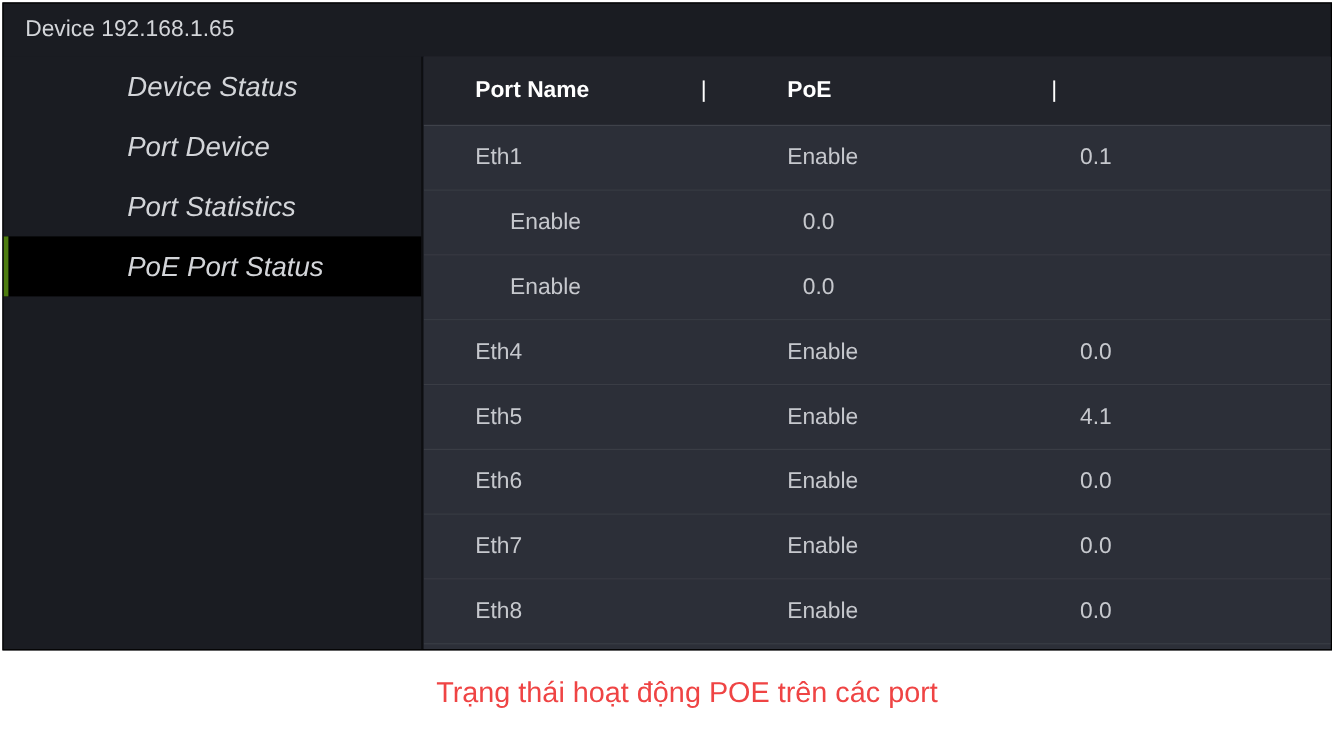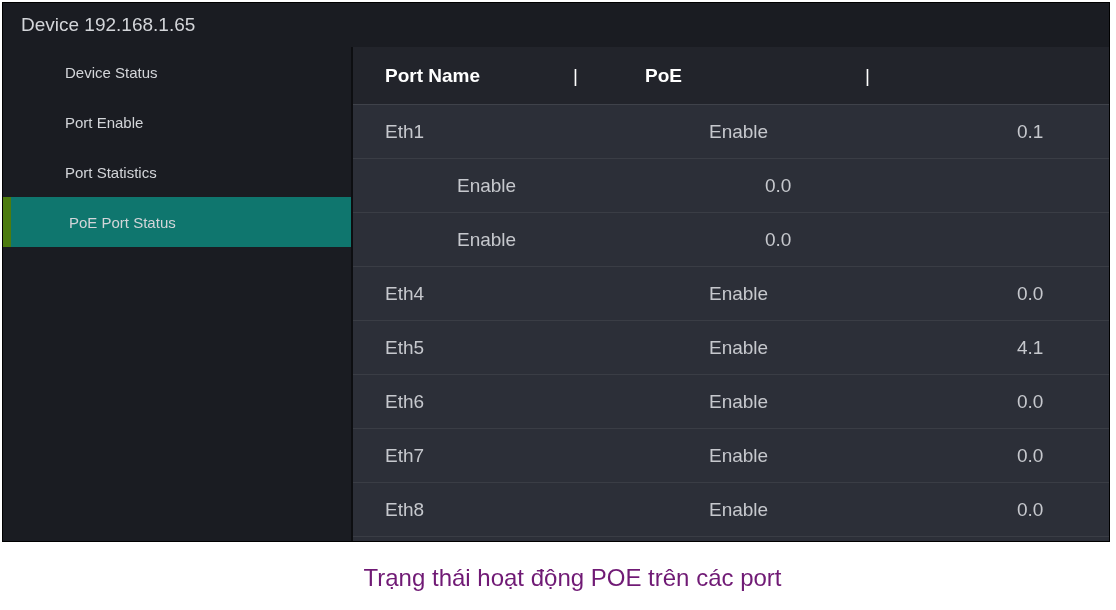--- a/index.html
+++ b/index.html
@@ -40,29 +40,30 @@
       width: 350px;
       background: #1a1c22;
       display: flex;
       flex-direction: column;
       border-right: 2px solid #0d0e11;
     }
     .sidebar-item {
       height: 50px;
       display: flex;
       align-items: center;
-      padding-left: 58px;
+      padding-left: 99px;
       color: #d3d5d9;
-      font-size: 15px;
+      font-size: 23px;
       cursor: pointer;
       border-left: 4px solid transparent;
+      font-style: italic;
     }
     .sidebar-item.active {
-      border-left: 8px solid #4d7c0f;
-      background: #0f766e;
+      border-left: 4px solid #4d7c0f;
+      background: #000000;
       text-align: right;
     }
     .main-panel {
       flex: 1;
       background: #2c2f38;
       display: flex;
       flex-direction: column;
       overflow: hidden;
     }
     .table-header-row {
@@ -71,20 +72,21 @@
       display: flex;
       align-items: center;
       color: #ffffff;
       font-size: 19px;
       font-weight: 700;
       border-bottom: 1px solid #3f424a;
     }
     .col-port-name {
       width: 220px;
       padding-left: 32px;
+      margin-left: 11px;
     }
     .col-poe {
       width: 220px;
       margin-left: 48px;
     }
     .col-power {
       flex: 1;
     }
     .header-sep {
       width: 24px;
@@ -97,49 +99,48 @@
       overflow-y: auto;
     }
     .table-row {
       height: 54px;
       display: flex;
       align-items: center;
       color: #c6c8cd;
       font-size: 19px;
       border-bottom: 1px solid #3a3d45;
       background: #2c2f38;
-      gap: 32px;
     }
     .table-row .row-sep {
       width: 24px;
     }
     .caption {
       width: 1108px;
       text-align: center;
-      color: #701a75;
+      color: #ef4444;
       font-size: 24px;
       margin-top: 22px;
       font-family: "Segoe UI", Arial, sans-serif;
       padding-left: 37px;
     }
   </style>
 </head>
 <body>
 
 <div class="app-window">
   <div class="title-bar">
     <span>Device 192.168.1.65</span>
   </div>
   <div class="content-area">
     <div class="sidebar">
       <div class="sidebar-item">
         <span>Device Status</span>
       </div>
       <div class="sidebar-item">
-        <span>Port Enable</span>
+        <span>Port Device</span>
       </div>
       <div class="sidebar-item">
         <span>Port Statistics</span>
       </div>
       <div class="sidebar-item active">
         <span>PoE Port Status</span>
       </div>
     </div>
     <div class="main-panel">
       <div class="table-header-row">

